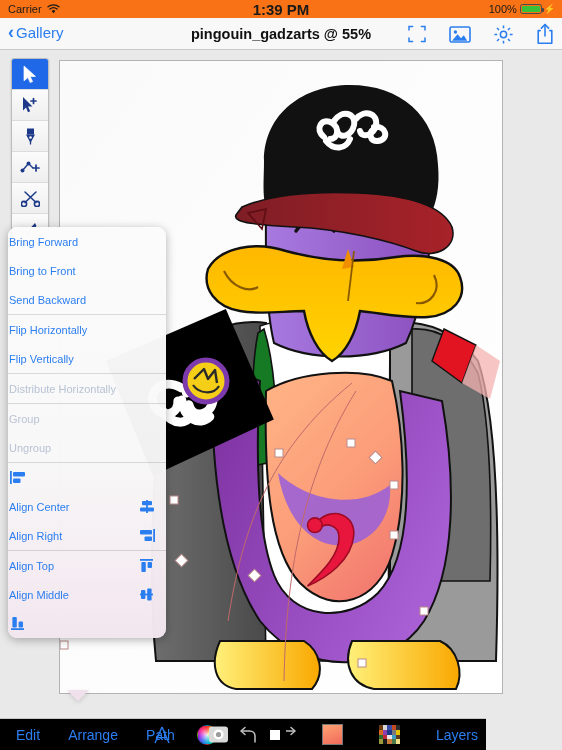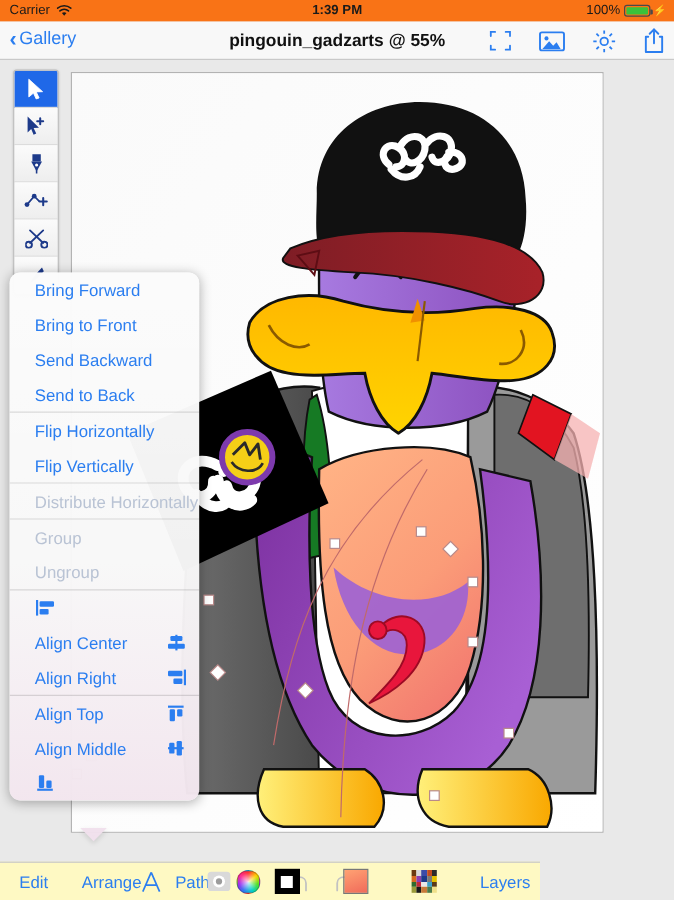--- a/index.html
+++ b/index.html
@@ -12,21 +12,21 @@
   }
 
   
   #status-bar{
     position:absolute; left:0; top:0; width:562px; height:18px;
     background:#f97316;
     display:flex; align-items:center;
     font-size:11px; color:#1a1a1a;
   }
   #status-left{ position:absolute; left:8px; display:flex; align-items:center; gap:5px; }
-  #status-center{ position:absolute; left:0; width:562px; text-align:center; font-weight:bold; font-size:11px;}
+  #status-center{ position:absolute; left:0; width:562px; text-align:center; font-weight:bold; font-size:15px;}
   #status-right{ position:absolute; right:6px; display:flex; align-items:center; gap:3px; font-size:11px;}
   .batt{ width:22px; height:10px; border:1px solid #4a4a4a; border-radius:2.5px; padding:1px; position:relative;}
   .batt i{ display:block; height:100%; width:100%; background:#3ac13a; border-radius:1px;}
   .batt:after{ content:""; position:absolute; right:-3px; top:3px; width:2px; height:4px; background:#4a4a4a; border-radius:0 1px 1px 0;}
   .bolt{ font-size:9px; color:#4a4a4a; }
 
   
   #nav-bar{
     position:absolute; left:0; top:18px; width:562px; height:32px;
     background:#f8f8f8;
@@ -92,41 +92,41 @@
   }
   #arrange-menu:before{
     content:""; position:absolute; left:0; top:0; width:100%; height:100%;
     background:linear-gradient(180deg,rgba(255,255,255,.55) 0%,rgba(255,255,255,.12) 55%,rgba(236,205,226,.40) 100%);
     pointer-events:none;
   }
   .menu-group{ position:relative; z-index:2; }
   .menu-group + .menu-group{ border-top:1px solid rgba(0,0,0,.13); }
   .menu-item{
     height:29px; display:flex; align-items:center;
-    padding:0 10px 0 21px;
-    font-size:14px; color:#2b7ef0;
+    padding:0 10px 0 1px;
+    font-size:11px; color:#2b7ef0;
     cursor:pointer; position:relative; z-index:2;
   }
   .menu-item.disabled{ color:#b9c3d4; cursor:default; }
   .menu-item .label{ flex:1; white-space:nowrap; }
   .menu-item .mi-icon{ width:18px; height:16px; flex:0 0 18px; }
   #menu-tail{
     position:absolute; left:67px; top:690px;
     width:0;height:0;
     border-left:11px solid transparent;
     border-right:11px solid transparent;
     border-top:11px solid rgba(241,224,236,.97);
     z-index:41;
     filter:drop-shadow(0 2px 2px rgba(0,0,0,.12));
   }
 
   
   #bottom-bar{
-    position:absolute; left:0; bottom:0; width:450px; height:32px;
-    background:#fef9c3;
+    position:absolute; left:0; bottom:0; width:486px; height:32px;
+    background:#000000;
     border-top:1px solid #c7c7c7;
     display:flex; align-items:center;
   }
   .bb-text{
     color:#2b7ef0; font-size:14px; cursor:pointer;
   }
   #bb-left{ position:absolute; left:0; display:flex; align-items:center; }
   #bb-left > *{ margin-left:0; }
   #bb-right{ position:absolute; right:8px; display:flex; align-items:center; gap:36px; }
 
@@ -390,23 +390,20 @@
 <div id="arrange-menu">
     <div class="menu-group">
       <div class="menu-item">
         <span class="label">Bring Forward</span>
       </div>
       <div class="menu-item">
         <span class="label">Bring to Front</span>
       </div>
       <div class="menu-item">
         <span class="label">Send Backward</span>
-      </div>
-      <div class="menu-item">
-        <span class="label">Send to Back</span>
       </div>
     </div>
     <div class="menu-group">
       <div class="menu-item">
         <span class="label">Flip Horizontally</span>
       </div>
       <div class="menu-item">
         <span class="label">Flip Vertically</span>
       </div>
     </div>

